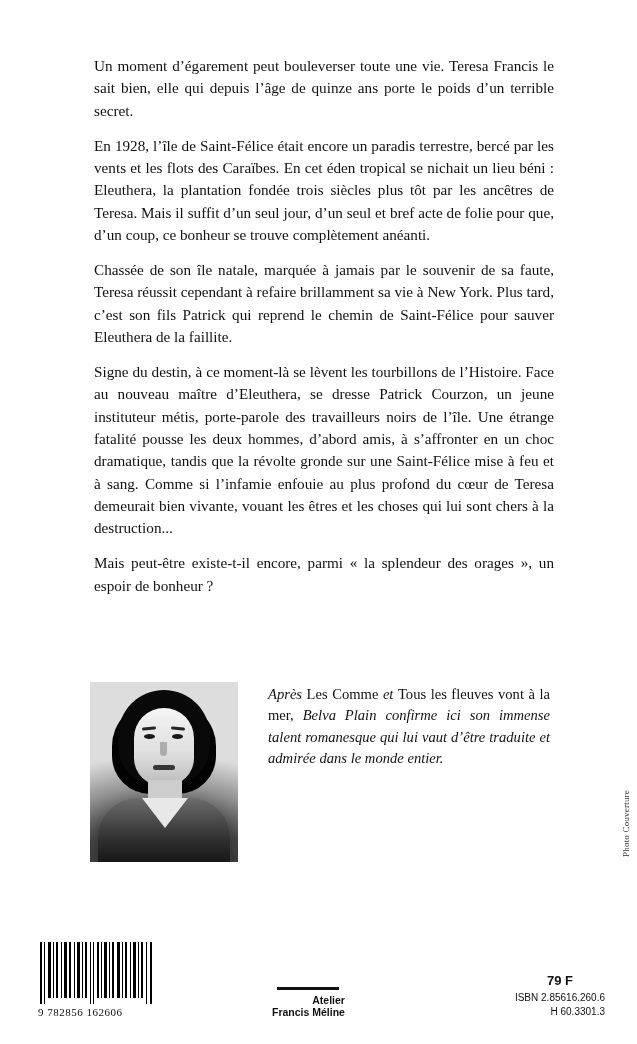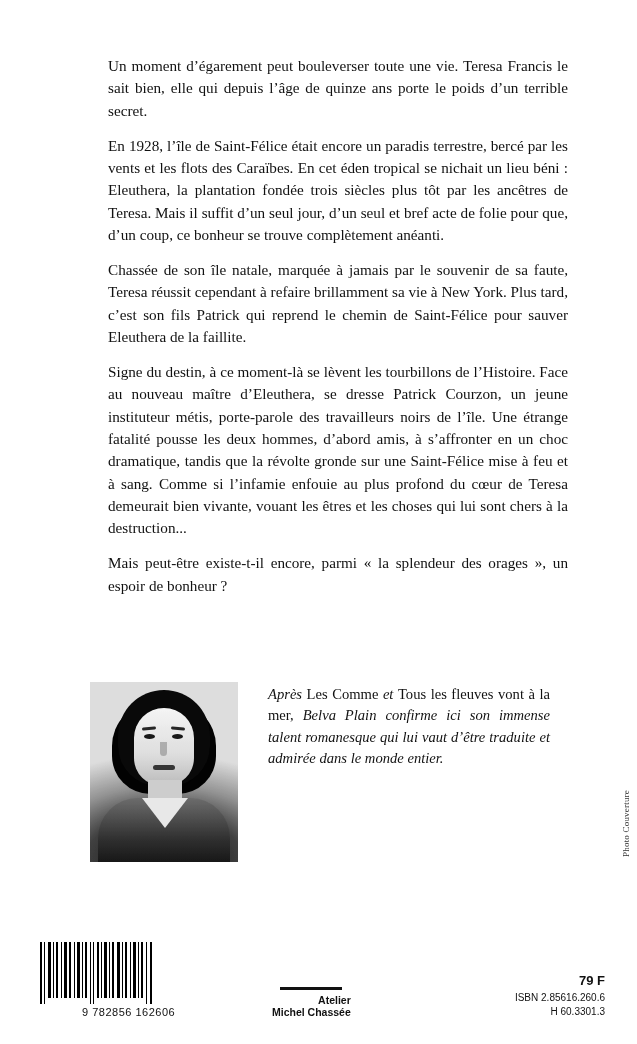--- a/index.html
+++ b/index.html
@@ -20,21 +20,21 @@
   .page {
     position: absolute;
     left: 0; top: 0;
     width: 637px;
     height: 1044px;
   }
 
   
   .blurb {
     position: absolute;
-    left: 108px;
+    left: 94px;
     top: 55px;
     width: 460px;
   }
   .blurb p {
     margin: 0 0 13px 0;
     font-size: 15.2px;
     line-height: 1.465;
     text-align: justify;
     text-indent: 0;
     hyphens: auto;
@@ -171,24 +171,23 @@
     width: 118px;
   }
   .barcode .bars {
     height: 62px;
     width: 118px;
     background-repeat: repeat-y;
   }
   .barcode .num {
     margin-top: 2px;
     font-size: 11px;
-    font-family: Liberation Sans, sans-serif;
+    font-family: Liberation Serif, serif;
     letter-spacing: .5px;
     white-space: nowrap;
-    margin-left: 44px;
   }
 
   .publisher {
     position: absolute;
     left: 272px;
     bottom: 26px;
     text-align: right;
     font-family: "Liberation Sans", sans-serif;
     line-height: 1.15;
   }
@@ -205,20 +204,21 @@
     position: absolute;
     right: 32px;
     bottom: 26px;
     text-align: right;
     font-family: "Liberation Sans", sans-serif;
   }
   .pricing .price {
     font-size: 13px;
     font-weight: 700;
     margin-bottom: 3px;
+    text-align: center;
   }
   .pricing .isbn,
   .pricing .ref {
     font-size: 10px;
     line-height: 1.35;
   }
 </style>
 </head>
 <body>
 
@@ -291,21 +291,21 @@
           <rect x="112" y="0" width="2" height="62"></rect>
         </g>
       </svg>
     </div>
     <div class="num">9 782856 162606</div>
   </div>
 
   <div class="publisher">
     <div class="logo-bar"></div>
     <div class="l1">Atelier</div>
-    <div class="l2">Michel Chassée</div>
+    <div class="l2">Francis Méline</div>
   </div>
 
   <div class="pricing">
     <div class="price">79 F</div>
     <div class="isbn">ISBN 2.85616.260.6</div>
     <div class="ref">H 60.3301.3</div>
   </div>
 
 </div>
 

